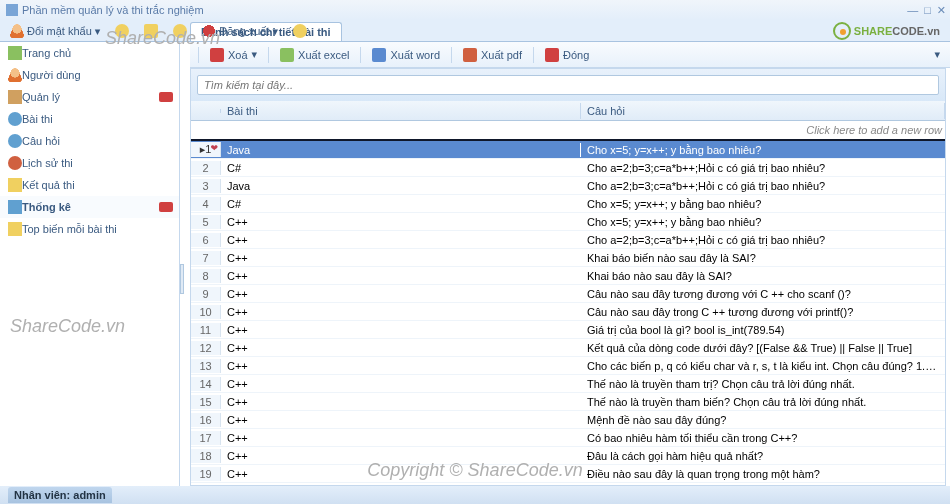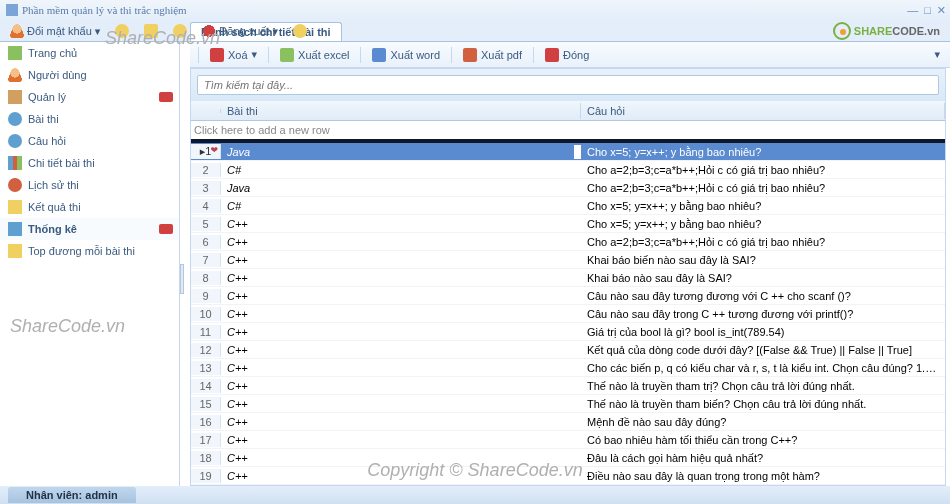--- a/index.html
+++ b/index.html
@@ -1,19 +1,19 @@
 <!DOCTYPE html>
 <html><head>
 <meta charset="utf-8">
 <style>
 * { margin: 0; padding: 0; box-sizing: border-box; font-family: Tahoma, Arial, sans-serif; font-size: 11px; }
 body { background: #fff; width: 950px; height: 504px; overflow: hidden; position: relative; }
 .titlebar { height: 20px; background: linear-gradient(#f0f5fb,#e3eefa); display: flex; align-items: center; padding: 0 6px; color: #5a7ba8; position: relative; }
 .titlebar .app-icon { width: 12px; height: 12px; background: #7aa5d6; margin-right: 4px; }
-.titlebar .title { flex: 0 0 auto; font-family: Liberation Serif, serif; }
+.titlebar .title { flex: 0 0 auto; }
 .titlebar .win-controls { position: absolute; right: 4px; display: flex; gap: 6px; }
 .titlebar .win-controls span { color: #6a8cb8; cursor: pointer; }
 .tabstrip { height: 22px; background: #e3eefa; display: flex; align-items: flex-end; padding-left: 190px; border-bottom: 1px solid #a8c3e0; }
 .tabstrip .tab { background: #fff; border: 1px solid #a8c3e0; border-bottom: none; border-radius: 3px 3px 0 0; padding: 3px 10px; margin-right: 2px; color: #3a5a80; font-weight: bold; font-size: 11px; }
 .menubar { position: absolute; top: 20px; left: 6px; height: 22px; display: flex; align-items: center; gap: 7px; justify-content: flex-end; }
 .menubar .menu-item { display: flex; align-items: center; gap: 3px; color: #3a5a80; padding: 2px 4px; }
 .mini-icon { width: 14px; height: 14px; display: inline-block; }
 .mi-user { background: radial-gradient(circle at 50% 35%, #f4c088 40%, transparent 41%), radial-gradient(circle at 50% 80%, #e07030 50%, transparent 51%); border-radius: 2px; }
 .mi-key { background: #f0d060; border-radius: 2px; }
 .mi-circle { background: #f0d060; border-radius: 50%; }
@@ -29,45 +29,45 @@
 .mi-chart { background: linear-gradient(90deg,#60a0d0 33%,#d06040 33% 66%,#8ac060 66%); }
 .mi-history { background: #d06040; border-radius: 50%; }
 .mi-stats { background: #60a0d0; }
 .mi-trophy { background: #f0d060; }
 .toolbar { margin-left: 190px; height: 26px; background: linear-gradient(#f8fbfe,#e8f1fb); border-bottom: 1px solid #c5d8ed; display: flex; align-items: center; padding: 0 6px; gap: 2px; }
 .toolbar .tbtn { display: flex; align-items: center; gap: 4px; padding: 2px 6px; color: #3a5a80; border: 1px solid transparent; border-radius: 3px; }
 .toolbar .sep { width: 1px; height: 16px; background: #c5d8ed; margin: 0 2px; }
 .toolbar .spacer { flex: 1; }
 .toolbar .caret { color: #3a5a80; padding: 0 4px; }
 .sidebar { position: absolute; left: 0; top: 42px; width: 180px; bottom: 18px; background: #fff; border-right: 1px solid #c5d8ed; }
-.sidebar .item { display: flex; align-items: center; gap: 6px; padding: 4px 8px; color: #3a5a80; }
+.sidebar .item { display: flex; align-items: center; padding: 4px 8px; color: #3a5a80; }
 .sidebar .item.active { background: #f8fbfe; font-weight: bold; }
 .sidebar .badge { width: 14px; height: 10px; background: #d04040; border-radius: 2px; position: absolute; right: 6px; }
 .sidebar .splitter { position: absolute; right: -5px; top: 50%; width: 4px; height: 30px; background: #e0eaf5; border: 1px solid #b0c8e0; }
 .content { position: absolute; left: 190px; right: 4px; top: 68px; bottom: 18px; display: flex; flex-direction: column; background: #f9a8d4; border: 1px solid #c5d8ed; }
 .searchbar { padding: 6px; background: linear-gradient(#e8f1fb,#d8e8f8); }
 .searchbar input { width: 100%; padding: 3px 6px; border: 1px solid #b0c8e0; border-radius: 2px; color: #888; font-style: italic; }
 .grid-wrap { flex: 1; overflow: hidden; position: relative; background: #fff; }
 .grid-head { display: flex; background: linear-gradient(#f0f6fc,#e0ecf8); border-bottom: 1px solid #b0c8e0; height: 20px; align-items: center; }
 .grid-head .cell { padding: 2px 6px; color: #3a5a80; border-right: 1px solid #c5d8ed; }
 .grid-head .cell.c0 { width: 30px; }
 .grid-head .cell.c1 { flex: 0 0 360px; }
 .grid-head .cell.c2 { flex: 1; }
-.newrow { text-align: left; color: #888; padding: 3px; border-bottom: 4px solid #0f172a; }
+.newrow { text-align: right; color: #888; padding: 3px; border-bottom: 2px solid #0f172a; font-style: italic; }
 .rows { overflow-y: scroll; height: calc(100% - 40px); }
 .row { display: flex; border-bottom: 1px solid #eef4fa; height: 18px; align-items: center; }
 .row.selected { background: #5a8ad0; color: #fff; }
 .row .cell { padding: 1px 6px; overflow: hidden; white-space: nowrap; text-overflow: ellipsis; }
 .row .cell.c0 { width: 30px; text-align: center; color: #666; background: #f0f6fc; border-right: 1px solid #d8e4f0; position: relative; }
-.row .cell.c1 { flex: 0 0 360px; border-right: 7px solid #ffffff; font-style: italic; }
+.row .cell.c1 { flex: 0 0 360px; border-right: 1px solid #ffffff; }
 .row .cell.c2 { flex: 1; }
 .row.selected .cell.c0 { color: #333; }
 .row .hearts { position: absolute; right: 2px; font-size: 9px; color: #c04050; }
 .statusbar { position: absolute; bottom: 0; left: 0; right: 0; height: 18px; background: linear-gradient(#e3eefa,#d0e0f2); display: flex; align-items: center; padding: 0 8px; color: #3a5a80; }
-.statusbar .tab-btm { background: linear-gradient(#c0d6ee,#a8c3e0); padding: 2px 18px; border-radius: 3px 3px 0 0; color: #234; font-weight: bold; }
+.statusbar .tab-btm { background: linear-gradient(#c0d6ee,#a8c3e0); padding: 2px 6px; border-radius: 3px 3px 0 0; color: #234; font-weight: bold; }
 .logo { position: absolute; top: 22px; right: 10px; display: flex; align-items: center; font-size: 14px; font-weight: bold; }
 .logo .g { color: #7ab040; }
 .logo .rest { color: #666; }
 .logo .circ { width: 18px; height: 18px; border: 2px solid #7ab040; border-radius: 50%; margin-right: 3px; position: relative; }
 .logo .circ::after { content:''; position:absolute; width:6px; height:6px; background:#f0a030; border-radius:50%; top:5px; left:5px; }
 .watermark { position: absolute; color: #b0b0b0; font-size: 18px; font-family: Liberation Sans, sans-serif; font-style: italic; pointer-events: none; }
 .wm1 { top: 28px; left: 105px; }
 .wm2 { top: 316px; left: 10px; }
 .wm3 { bottom: 23px; left: 50%; transform: translateX(-50%); font-size: 18px; margin-top: 8px; }
 </style>
@@ -161,39 +161,35 @@
       </div>
       <div class="item">
         <span class="mini-icon mi-q"></span>
         <span>Bài thi</span>
       </div>
       <div class="item">
         <span class="mini-icon mi-q"></span>
         <span>Câu hỏi</span>
       </div>
       <div class="item">
-        <span class="mini-icon mi-chart"></span>
-        <span>Chi tiết bài thi</span>
-      </div>
-      <div class="item">
         <span class="mini-icon mi-history"></span>
         <span>Lịch sử thi</span>
       </div>
       <div class="item">
         <span class="mini-icon mi-trophy"></span>
         <span>Kết quả thi</span>
       </div>
       <div class="item active">
         <span class="mini-icon mi-stats"></span>
         <span>Thống kê</span>
         <span class="badge"></span>
       </div>
       <div class="item">
         <span class="mini-icon mi-trophy"></span>
-        <span>Top đương mỗi bài thi</span>
+        <span>Top biến mỗi bài thi</span>
       </div>
     </div>
   <div class="splitter"></div>
 </div>
 
 <div class="content">
   <div class="searchbar">
     <input type="text" placeholder="Tìm kiếm tại đây..." style="">
   </div>
   <div class="grid-wrap">

